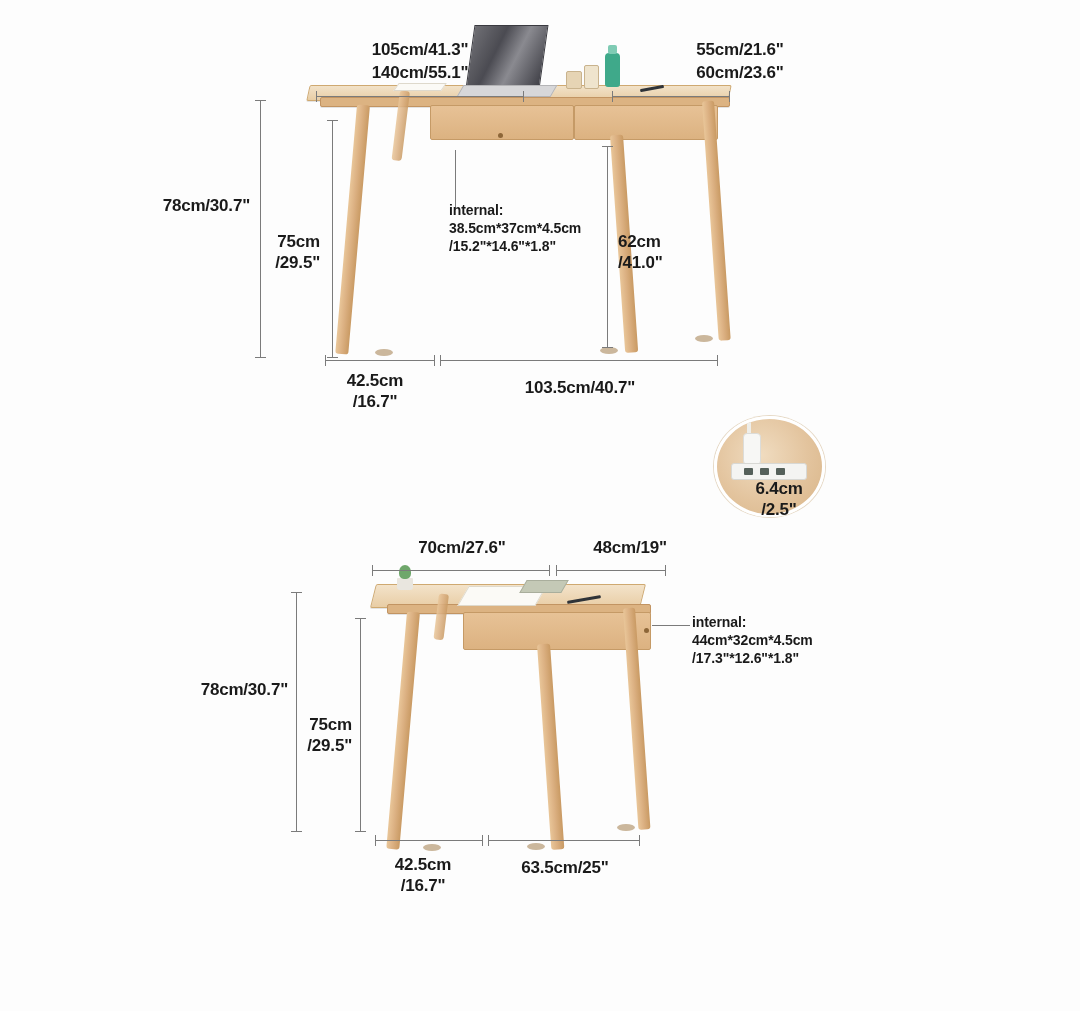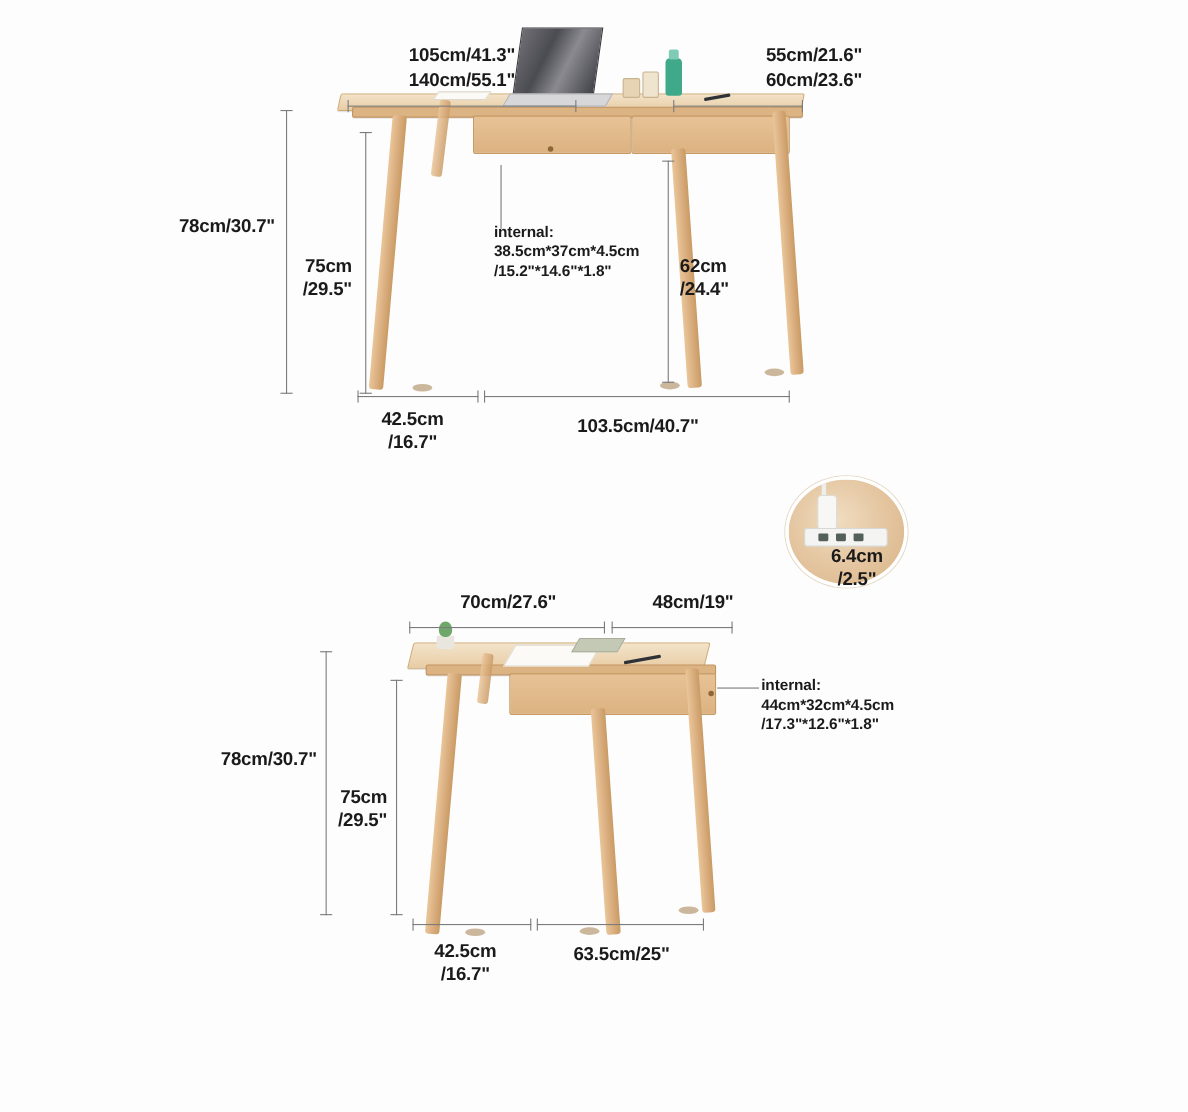--- a/index.html
+++ b/index.html
@@ -130,21 +130,21 @@
   .book {
     position: absolute;
     background: #c4c9b6;
     border: 1px solid #a9ae9c;
   }
 
   
   #socket {
     position: absolute;
     left: 714px;
-    top: 433px;
+    top: 416px;
     width: 110px;
     height: 100px;
   }
   .bubble {
     position: absolute;
     left: 0; top: 0;
     width: 105px; height: 95px;
     border-radius: 50%;
     background: radial-gradient(circle at 42% 38%, #f0dcc0 0%, #e3c49e 55%, #d8b487 100%);
     border: 3px solid #ffffff;
@@ -239,21 +239,21 @@
   <div class="dim v" style="left:332px; top:120px; height:238px;"></div>
   <div class="tick h" style="left:327px; top:120px;"></div>
   <div class="tick h" style="left:327px; top:357px;"></div>
   <div class="lbl rgt" style="left:200px; top:232px; width:120px;">75cm
 /29.5"</div>
 
   <div class="dim v" style="left:607px; top:146px; height:202px;"></div>
   <div class="tick h" style="left:602px; top:146px;"></div>
   <div class="tick h" style="left:602px; top:347px;"></div>
   <div class="lbl lft" style="left:618px; top:232px; width:130px;">62cm
-/24.4"</div>
+/41.0"</div>
 
   <div class="dim h" style="left:325px; top:360px; width:110px;"></div>
   <div class="tick v" style="left:325px; top:355px;"></div>
   <div class="tick v" style="left:434px; top:355px;"></div>
   <div class="lbl ctr" style="left:310px; top:371px; width:130px;">42.5cm
 /16.7"</div>
 
   <div class="dim h" style="left:440px; top:360px; width:278px;"></div>
   <div class="tick v" style="left:440px; top:355px;"></div>
   <div class="tick v" style="left:717px; top:355px;"></div>

